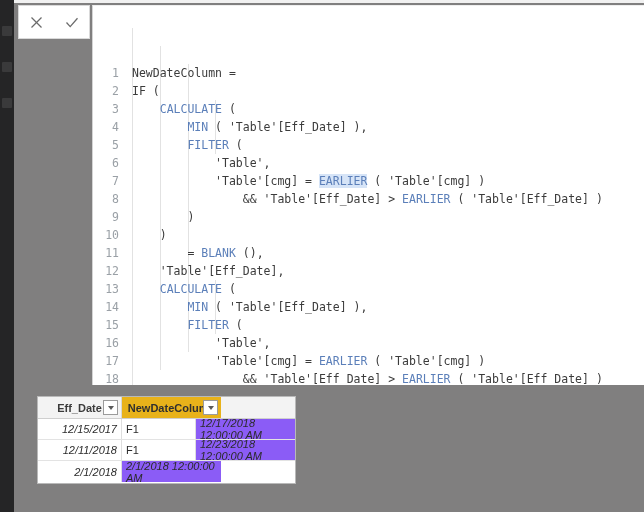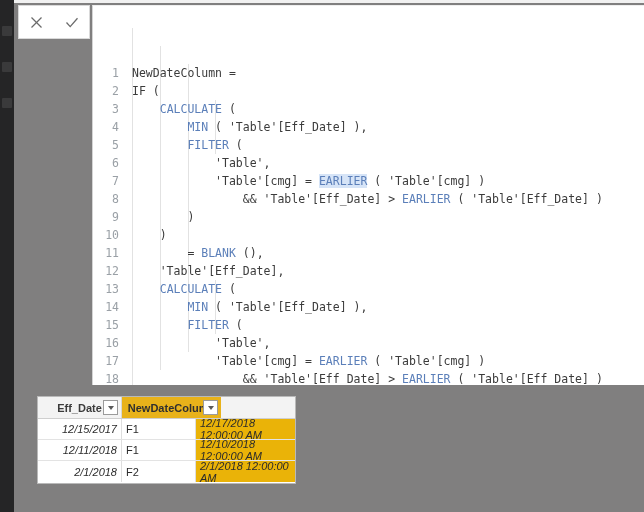--- a/index.html
+++ b/index.html
@@ -192,21 +192,21 @@
     align-items: center;
     border-right: 1px solid #dedede;
     font-style: italic;
     font-size: 11px;
     color: #2b2b2b;
     font-family: "Liberation Sans", sans-serif;
     padding: 0 4px;
   }
   .gc.c0 { width: 84px; justify-content: flex-end; }
   .gc.c1 { width: 74px; justify-content: flex-start; font-style: normal; }
-  .gc.c2 { width: 99px; justify-content: flex-end; border-right: none; background: #eab308; }
+  .gc.c2 { width: 99px; justify-content: flex-end; border-right: none; background: #8b5cf6; }
 </style>
 </head>
 <body>
 
 <div id="app">
 
   <div class="top-strip"></div>
 
   <div class="nav-rail">
     <div class="nav-rail-icon i1"></div>
@@ -257,23 +257,22 @@
       </div>
     <div id="grid-body">
         <div class="grid-row">
           <div class="gc c0">12/15/2017</div>
           <div class="gc c1">F1</div>
           <div class="gc c2">12/17/2018 12:00:00 AM</div>
         </div>
         <div class="grid-row">
           <div class="gc c0">12/11/2018</div>
           <div class="gc c1">F1</div>
-          <div class="gc c2">12/10/2018 12:00:00 AM</div>
+          <div class="gc c2">12/23/2018 12:00:00 AM</div>
         </div>
         <div class="grid-row">
           <div class="gc c0">2/1/2018</div>
-          <div class="gc c1">F2</div>
           <div class="gc c2">2/1/2018 12:00:00 AM</div>
         </div>
       </div>
   </div>
 
 </div>
 
 </body></html>

